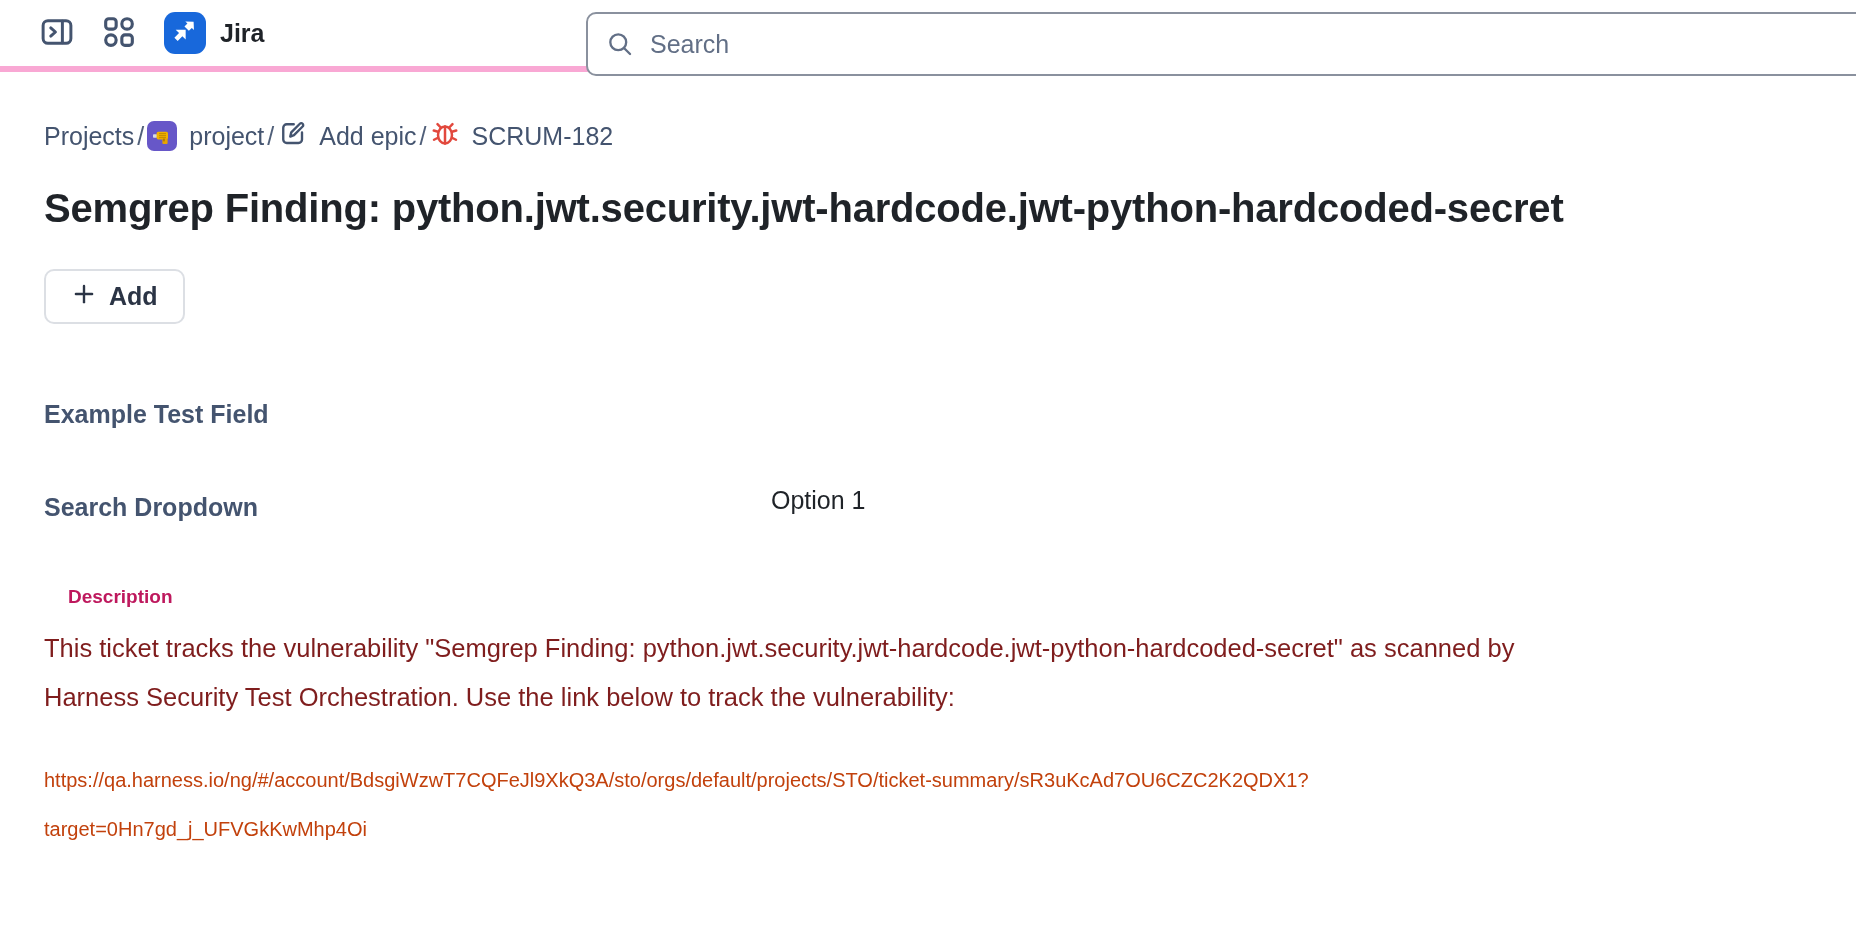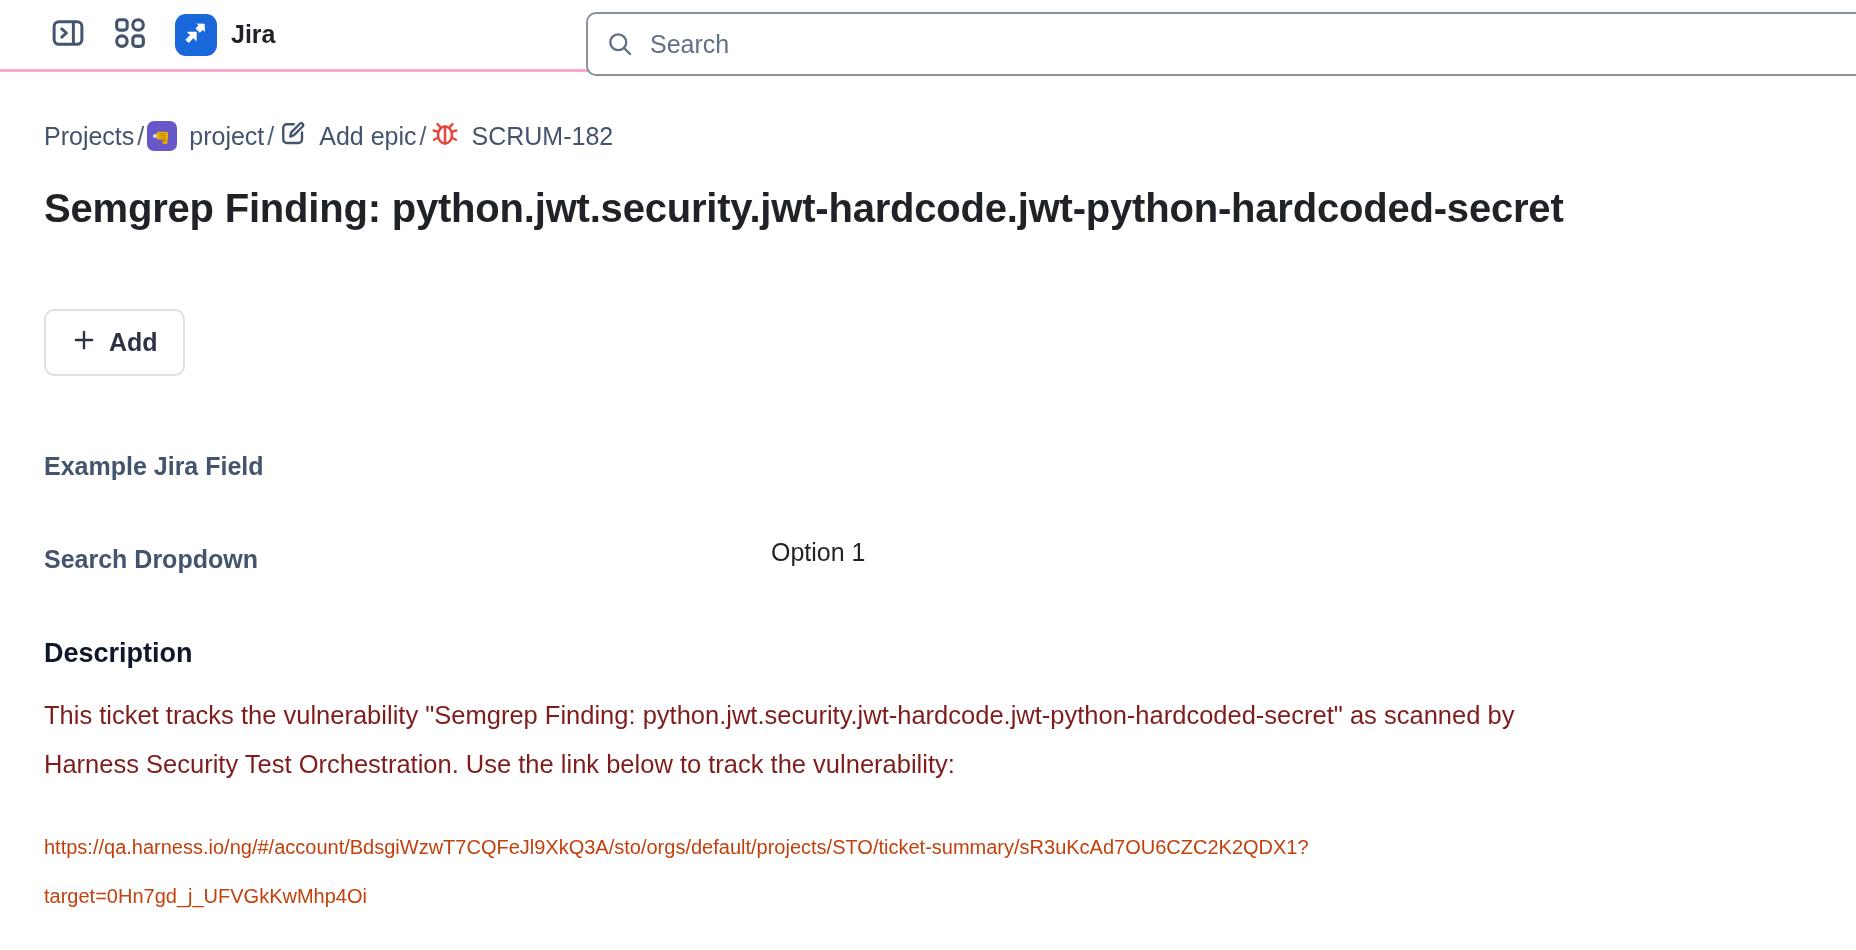--- a/index.html
+++ b/index.html
@@ -6,23 +6,23 @@
   html, body { margin: 0; padding: 0; }
   body {
     width: 1856px; height: 950px; overflow: hidden;
     background: #ffffff; color: #1F2328;
     font-family: "Liberation Sans", sans-serif;
   }
 
   
   .header {
     position: relative; height: 72px;
-    border-bottom: 3px solid #f9a8d4;
+    border-bottom: 6px solid #f9a8d4;
     display: flex; align-items: center;
-    padding-left: 47px;
+    padding-left: 36px;
   }
   .icon-btn {
     display: flex; align-items: center; justify-content: center;
     width: 42px; height: 42px; cursor: pointer; background: none; border: none; padding: 0;
   }
   .toggle-btn { margin-right: 20px; }
   .grid-btn { margin-right: 24px; }
   .jira-logo {
     width: 42px; height: 42px; border-radius: 11px; background: #1868DB;
     display: flex; align-items: center; justify-content: center; cursor: pointer;
@@ -58,36 +58,36 @@
     display: flex; align-items: center; justify-content: center;
   }
 
   .issue-title {
     margin: 26px 0 0; max-width: 1770px;
     font-size: 40px; line-height: 57px; font-weight: 700;
     letter-spacing: -0.2px; color: #1F2328;
   }
 
   .add-btn {
-    margin-top: 72px; display: inline-flex; align-items: center; gap: 12px;
-    height: 67px; padding: 16px 25px;
+    margin-top: 32px; display: inline-flex; align-items: center; gap: 12px;
+    height: 55px; padding: 16px 25px;
     border: 2px solid #DCDFE4; border-radius: 10px; background: #fff;
     font-size: 25px; font-weight: 700; color: #2B3445;
     font-family: inherit; cursor: pointer;
   }
 
   .fields { margin-top: 76px; }
   .field-row {
     display: grid; grid-template-columns: 727px 1fr; align-items: start;
     margin-bottom: 64px; font-size: 25px;
   }
   .field-label { font-weight: 700; color: #44546F; cursor: pointer; }
   .field-value { color: #1F2328; position: relative; top: -7px; cursor: pointer; }
 
-  .desc-heading { margin-top: 34px; font-size: 27px; font-weight: 700; color: #0f172a; }
+  .desc-heading { margin-top: 34px; font-size: 19px; font-weight: 700; color: #be185d; margin-left: 24px; }
   .desc-body {
     margin: 14px 0 0; max-width: 1555px;
     font-size: 25.5px; line-height: 49px; color: #7f1d1d;
   }
   .desc-link {
     display: block; margin-top: 34px; max-width: 1450px;
     font-size: 20px; line-height: 49px; color: #c2410c;
     text-decoration: none; overflow-wrap: break-word; cursor: pointer;
   }
 </style>
@@ -196,21 +196,21 @@
       <svg width="26" height="26" viewBox="0 0 24 24" fill="none" stroke="#2B3445" stroke-width="2.2" stroke-linecap="round">
         <line x1="12" y1="4.5" x2="12" y2="19.5"></line>
         <line x1="4.5" y1="12" x2="19.5" y2="12"></line>
       </svg>
     </span>
     <span>Add</span>
   </button>
 
   <section class="fields">
     <div class="field-row">
-      <span class="field-label">Example Jira Field</span>
+      <span class="field-label">Example Test Field</span>
     </div>
     <div class="field-row">
       <span class="field-label">Search Dropdown</span>
       <span class="field-value">Option 1</span>
     </div>
   </section>
 
   <h2 class="desc-heading">Description</h2>
   <p class="desc-body">This ticket tracks the vulnerability "Semgrep Finding: python.jwt.security.jwt-hardcode.jwt-python-hardcoded-secret" as scanned by Harness Security Test Orchestration. Use the link below to track the vulnerability:</p>
   <a class="desc-link">https://qa.harness.io/ng/#/account/BdsgiWzwT7CQFeJl9XkQ3A/sto/orgs/default/projects/STO/ticket-summary/sR3uKcAd7OU6CZC2K2QDX1?target=0Hn7gd_j_UFVGkKwMhp4Oi</a>

